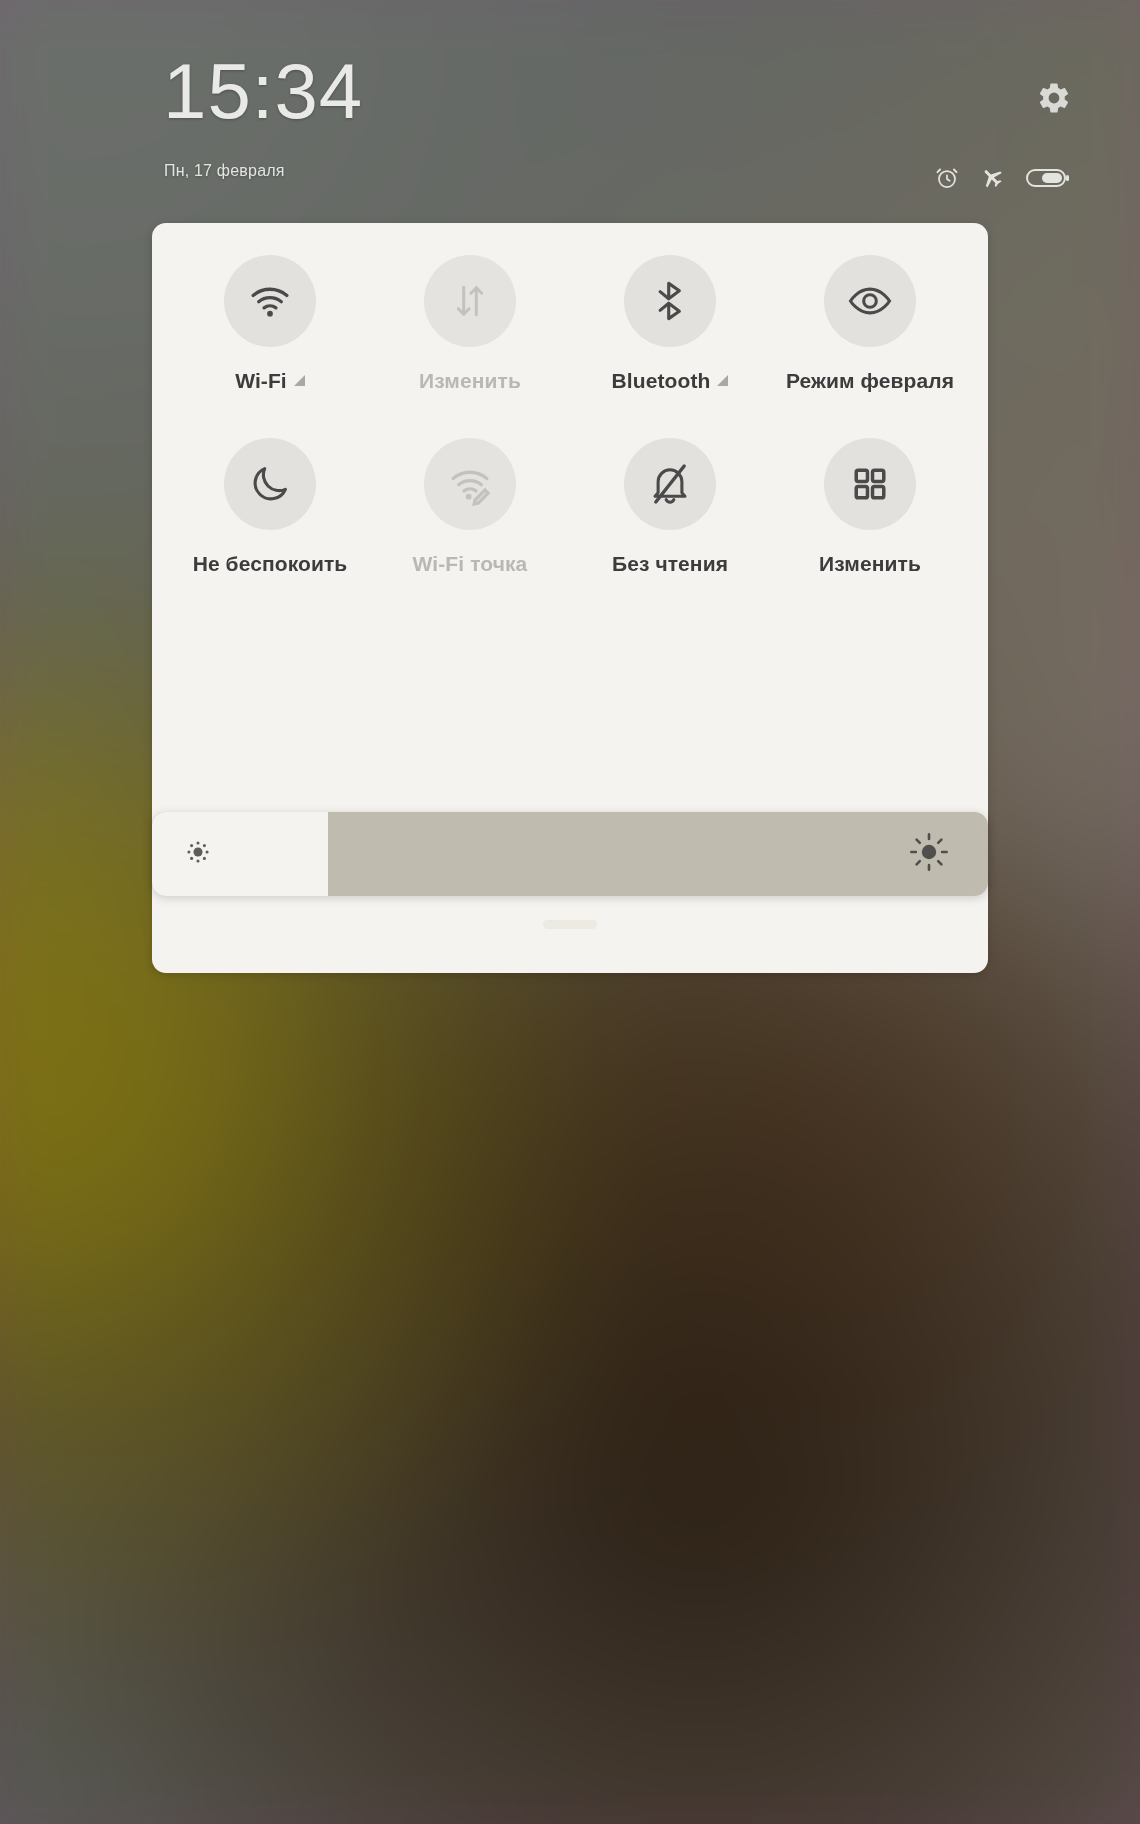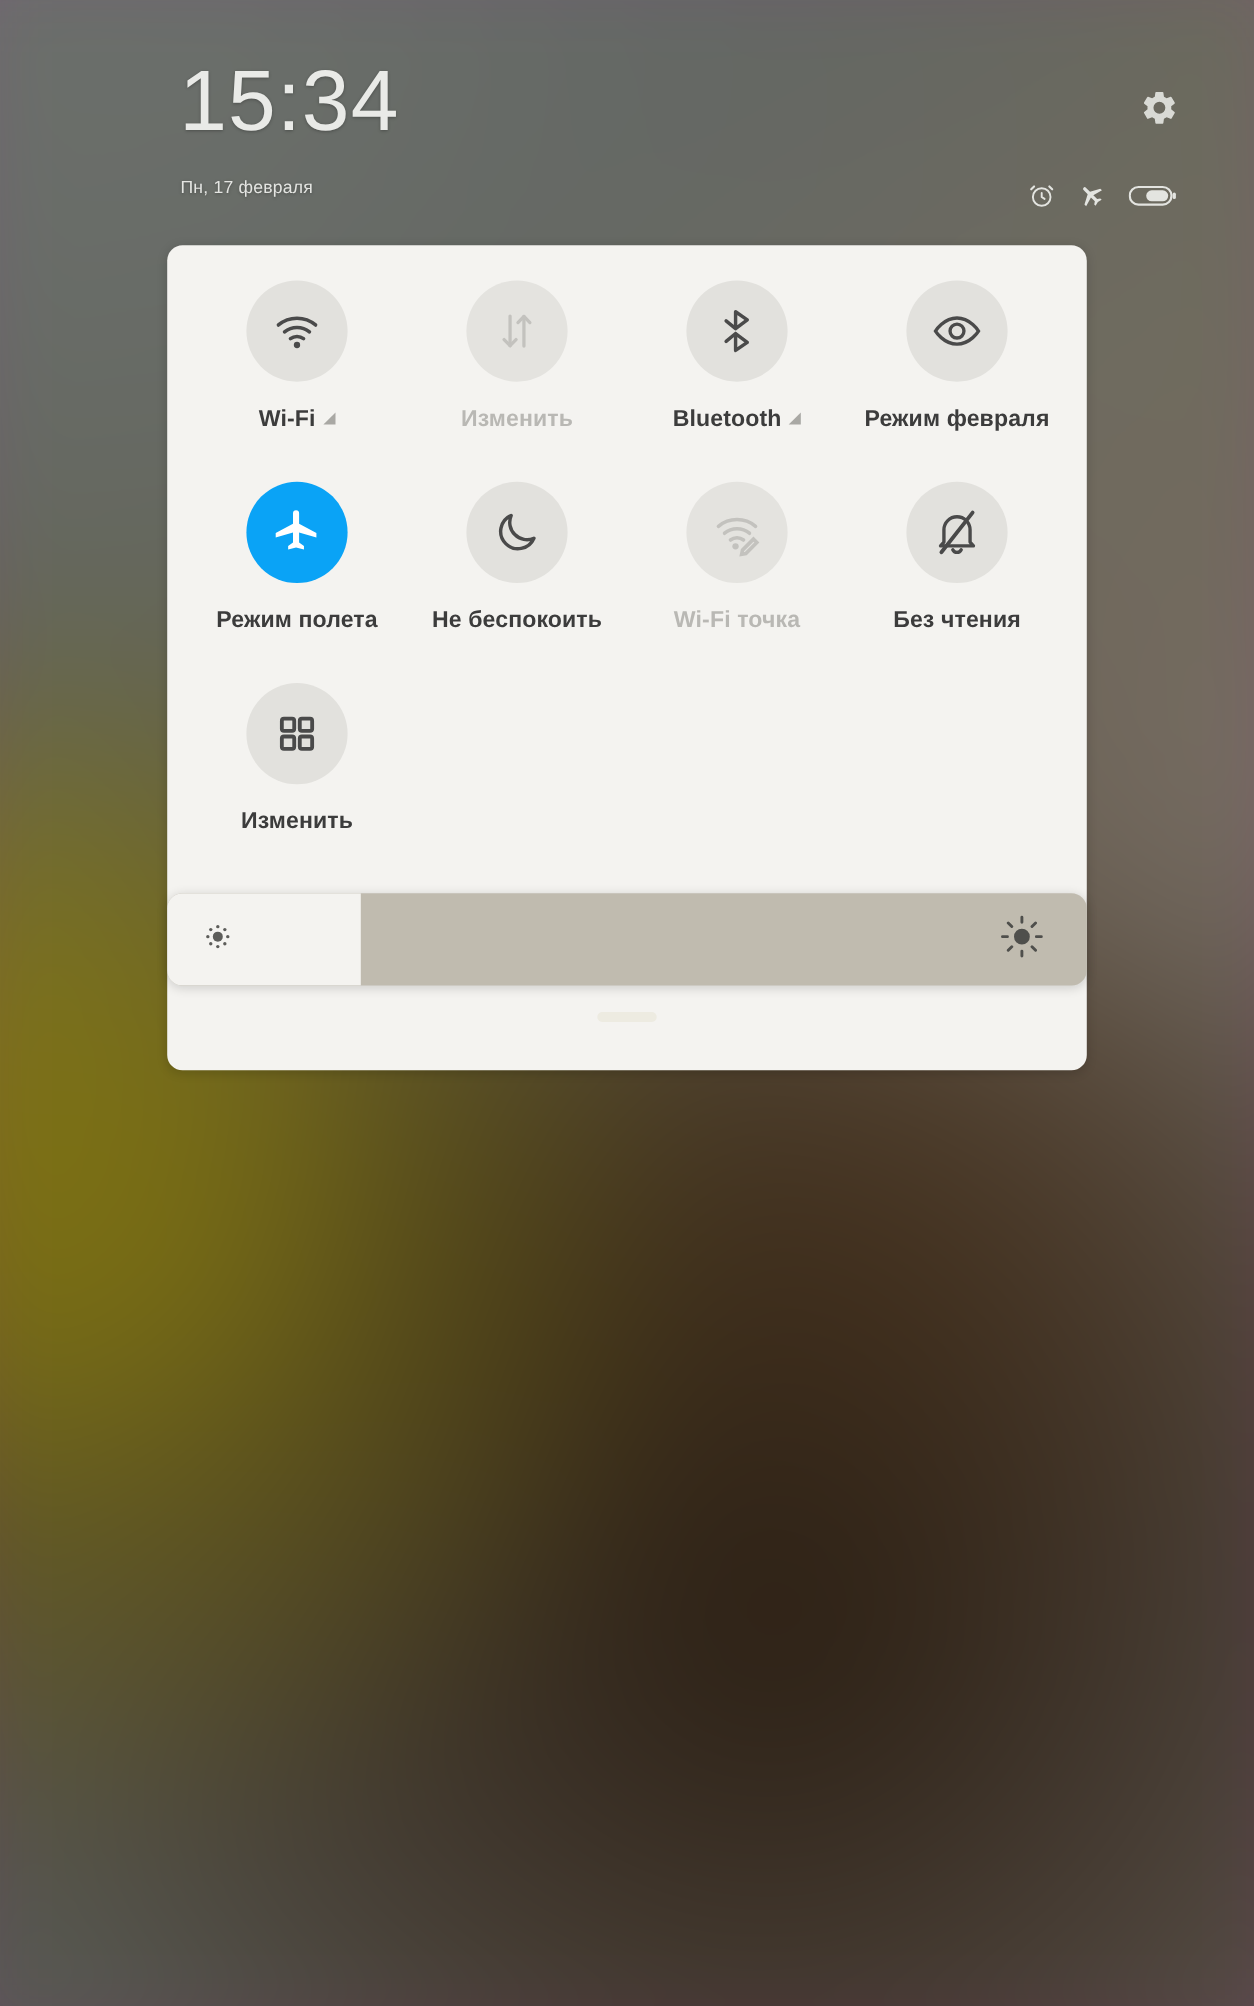--- a/index.html
+++ b/index.html
@@ -285,30 +285,20 @@
             <path d="M1.8 12S5.6 5.8 12 5.8 22.2 12 22.2 12 18.4 18.2 12 18.2 1.8 12 1.8 12z" fill="none" stroke="currentColor" stroke-width="1.6"></path>
             <circle cx="12" cy="12" r="3.3" fill="none" stroke="currentColor" stroke-width="1.6"></circle>
           </svg>
         </div>
         <div class="tile-label">
           <span>Режим февраля</span>
         </div>
       </div>
 
 
-      <div class="tile on">
-        <div class="tile-circle">
-          <svg width="46" height="46" viewBox="0 0 24 24">
-            <path d="M21.2 14.4v-2.1l-8.2-4.4V2.9a1.45 1.45 0 0 0-2.9 0v5l-8.2 4.4v2.1l8.2-2.4v4.8l-2.3 1.6v1.7l3.75-0.95 3.75 0.95v-1.7l-2.3-1.6V12z" fill="currentColor"></path>
-          </svg>
-        </div>
-        <div class="tile-label">
-          <span>Режим полета</span>
-        </div>
-      </div>
 
       <div class="tile">
         <div class="tile-circle">
           <svg width="44" height="44" viewBox="0 0 24 24">
             <path d="M20.4 14.9A8.6 8.6 0 0 1 9.1 3.6 8.6 8.6 0 1 0 20.4 14.9z" fill="none" stroke="currentColor" stroke-width="1.7" stroke-linejoin="round"></path>
           </svg>
         </div>
         <div class="tile-label">
           <span>Не беспокоить</span>
         </div>

